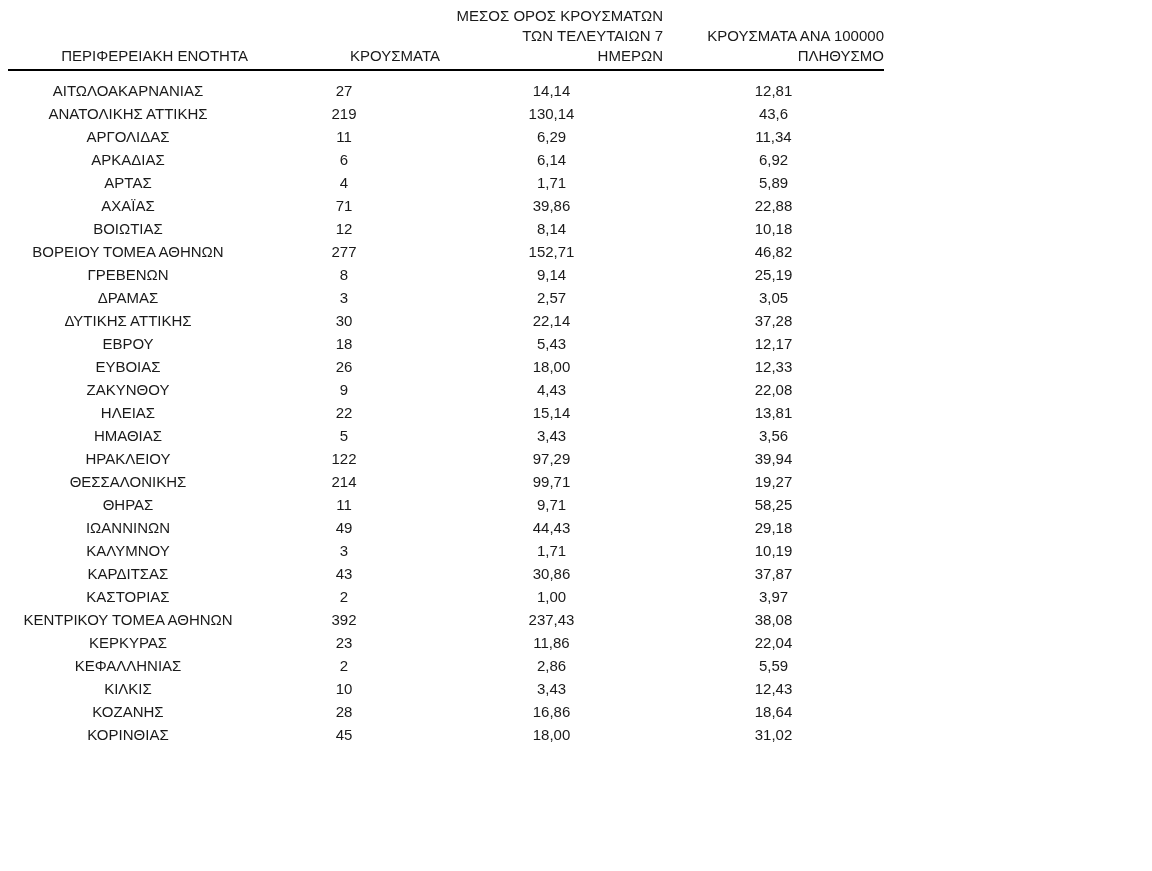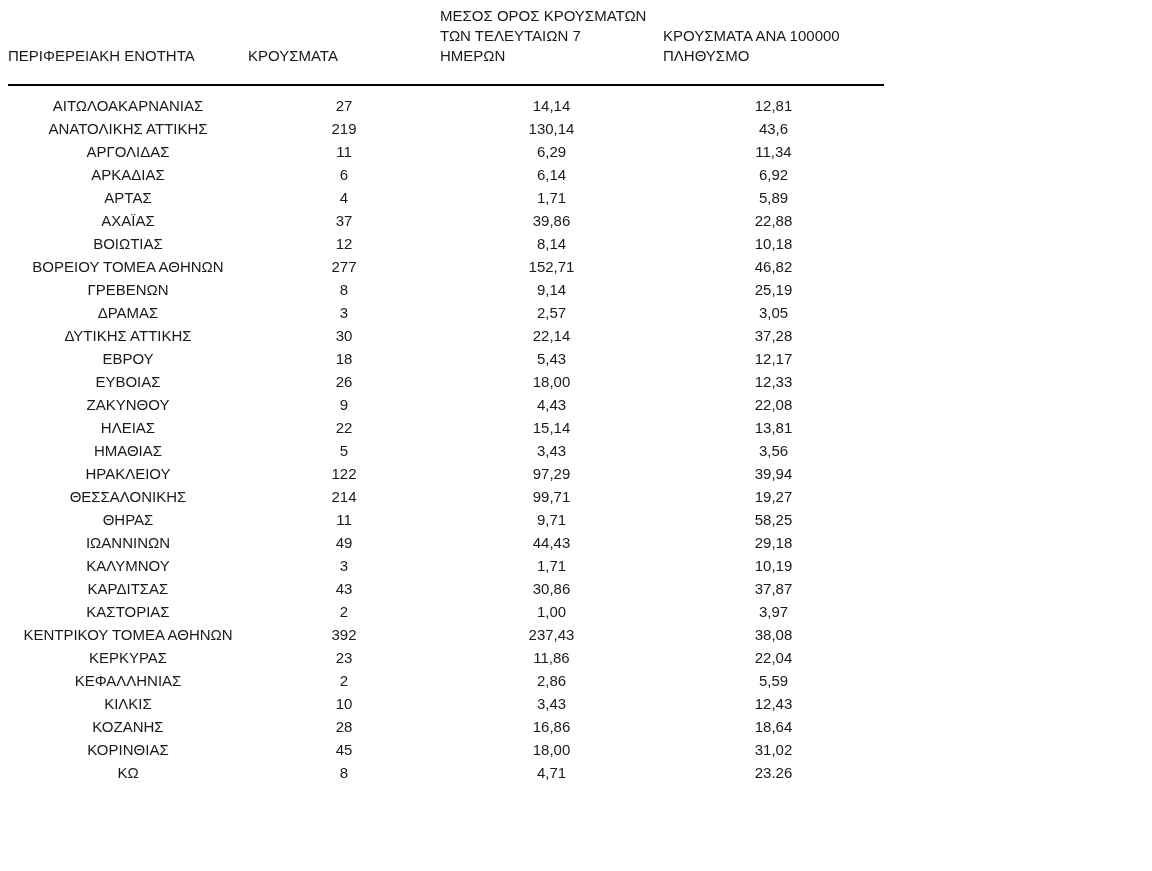--- a/index.html
+++ b/index.html
@@ -23,23 +23,23 @@
     border-collapse: collapse;
     table-layout: fixed;
     font-size: 15px;
   }
   .doc-table col.c1 { width: 240px; }
   .doc-table col.c2 { width: 192px; }
   .doc-table col.c3 { width: 223px; }
   .doc-table col.c4 { width: 221px; }
   .doc-table th {
     font-weight: normal;
-    text-align: left;
+    text-align: right;
     vertical-align: bottom;
-    padding: 0 0 18px 0;
+    padding: 0 0 3px 0;
     border-bottom: 2px solid #000000;
     line-height: 20px;
   }
   .doc-table th .hline { display: block; }
   .doc-table td {
     text-align: center;
     vertical-align: middle;
     height: 23px;
     padding: 0;
     white-space: nowrap;
@@ -109,21 +109,21 @@
 
   <tr>
     <td>ΑΡΤΑΣ</td>
     <td>4</td>
     <td>1,71</td>
     <td>5,89</td>
   </tr>
 
   <tr>
     <td>ΑΧΑΪΑΣ</td>
-    <td>37</td>
+    <td>71</td>
     <td>39,86</td>
     <td>22,88</td>
   </tr>
 
   <tr>
     <td>ΒΟΙΩΤΙΑΣ</td>
     <td>12</td>
     <td>8,14</td>
     <td>10,18</td>
   </tr>
@@ -278,20 +278,14 @@
     <td>18,64</td>
   </tr>
 
   <tr>
     <td>ΚΟΡΙΝΘΙΑΣ</td>
     <td>45</td>
     <td>18,00</td>
     <td>31,02</td>
   </tr>
 
-  <tr>
-    <td>ΚΩ</td>
-    <td>8</td>
-    <td>4,71</td>
-    <td>23.26</td>
-  </tr>
 </tbody>
 </table>
 
 </body></html>

